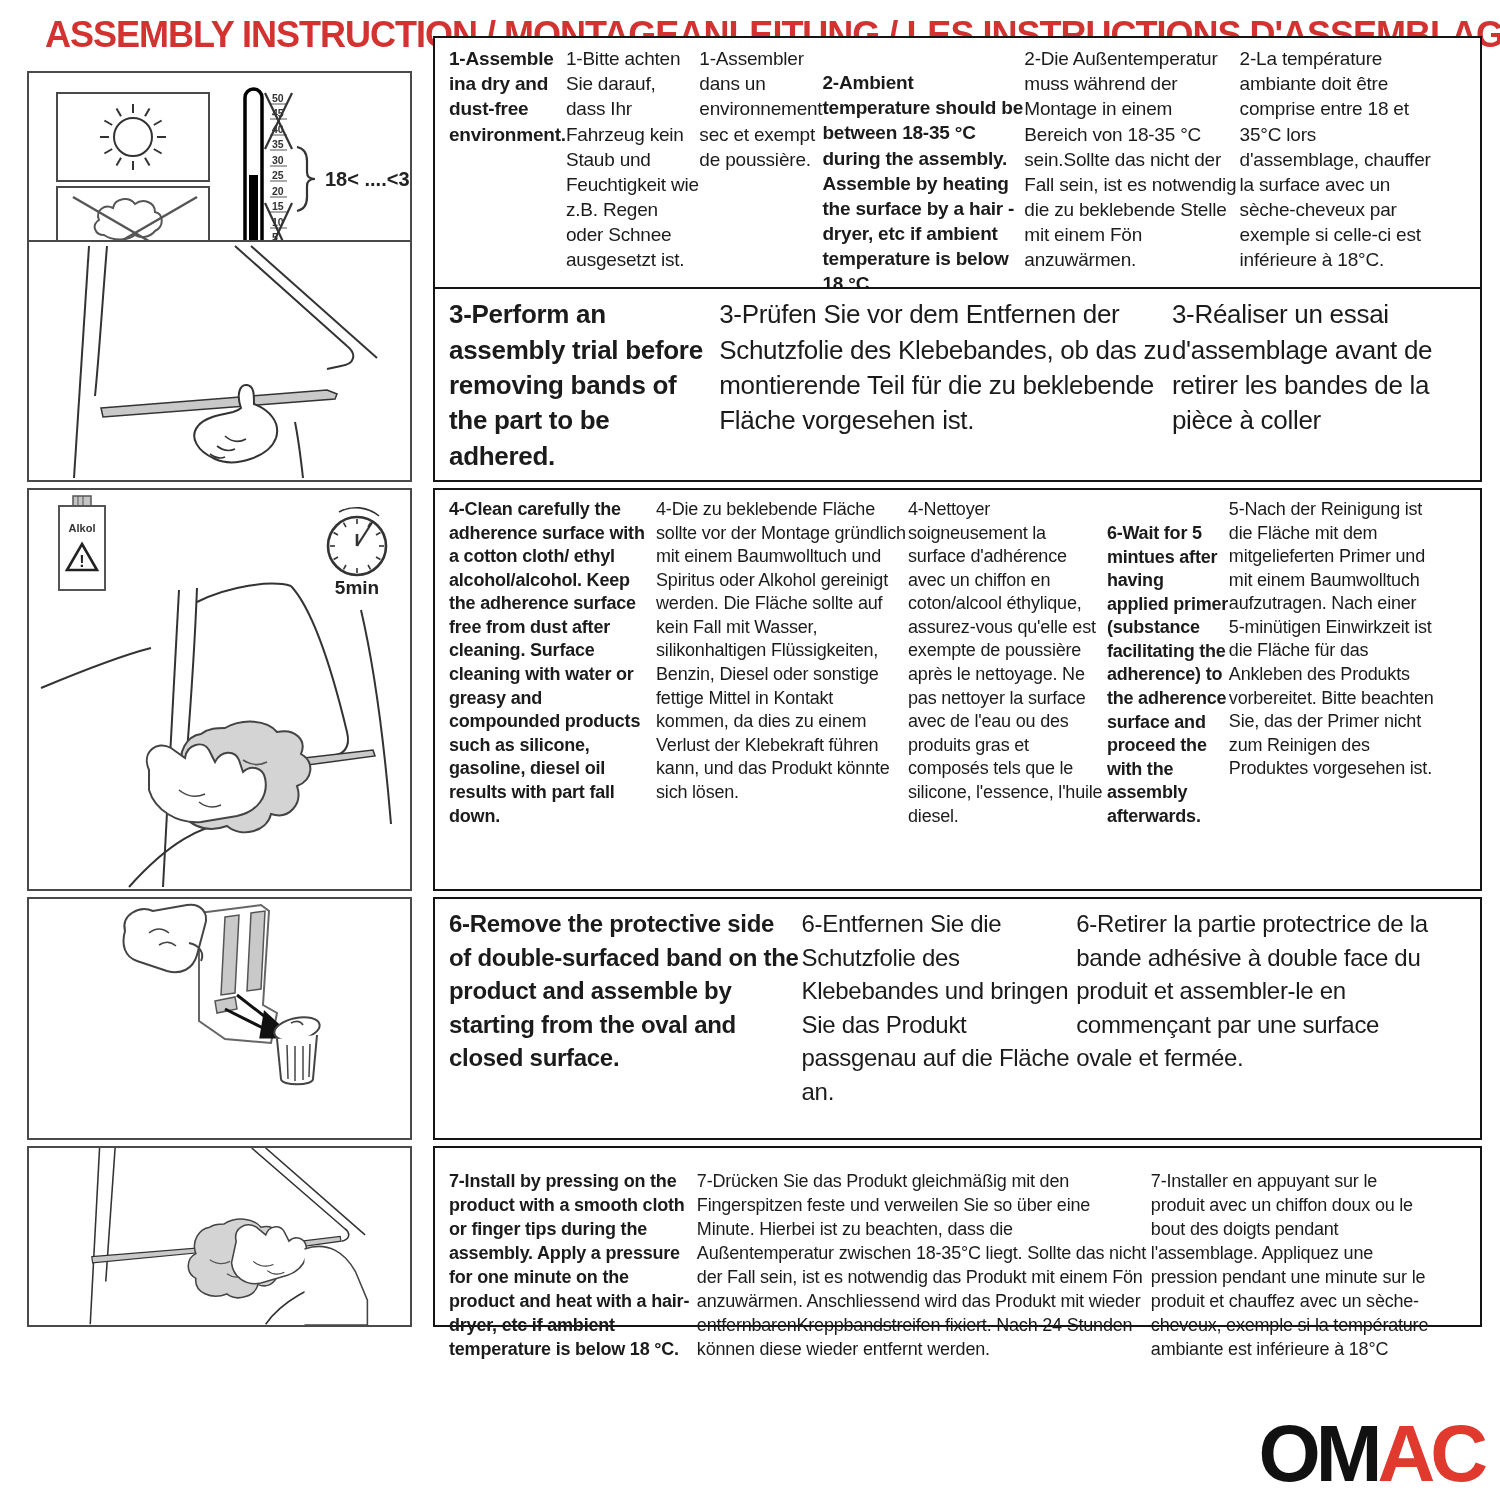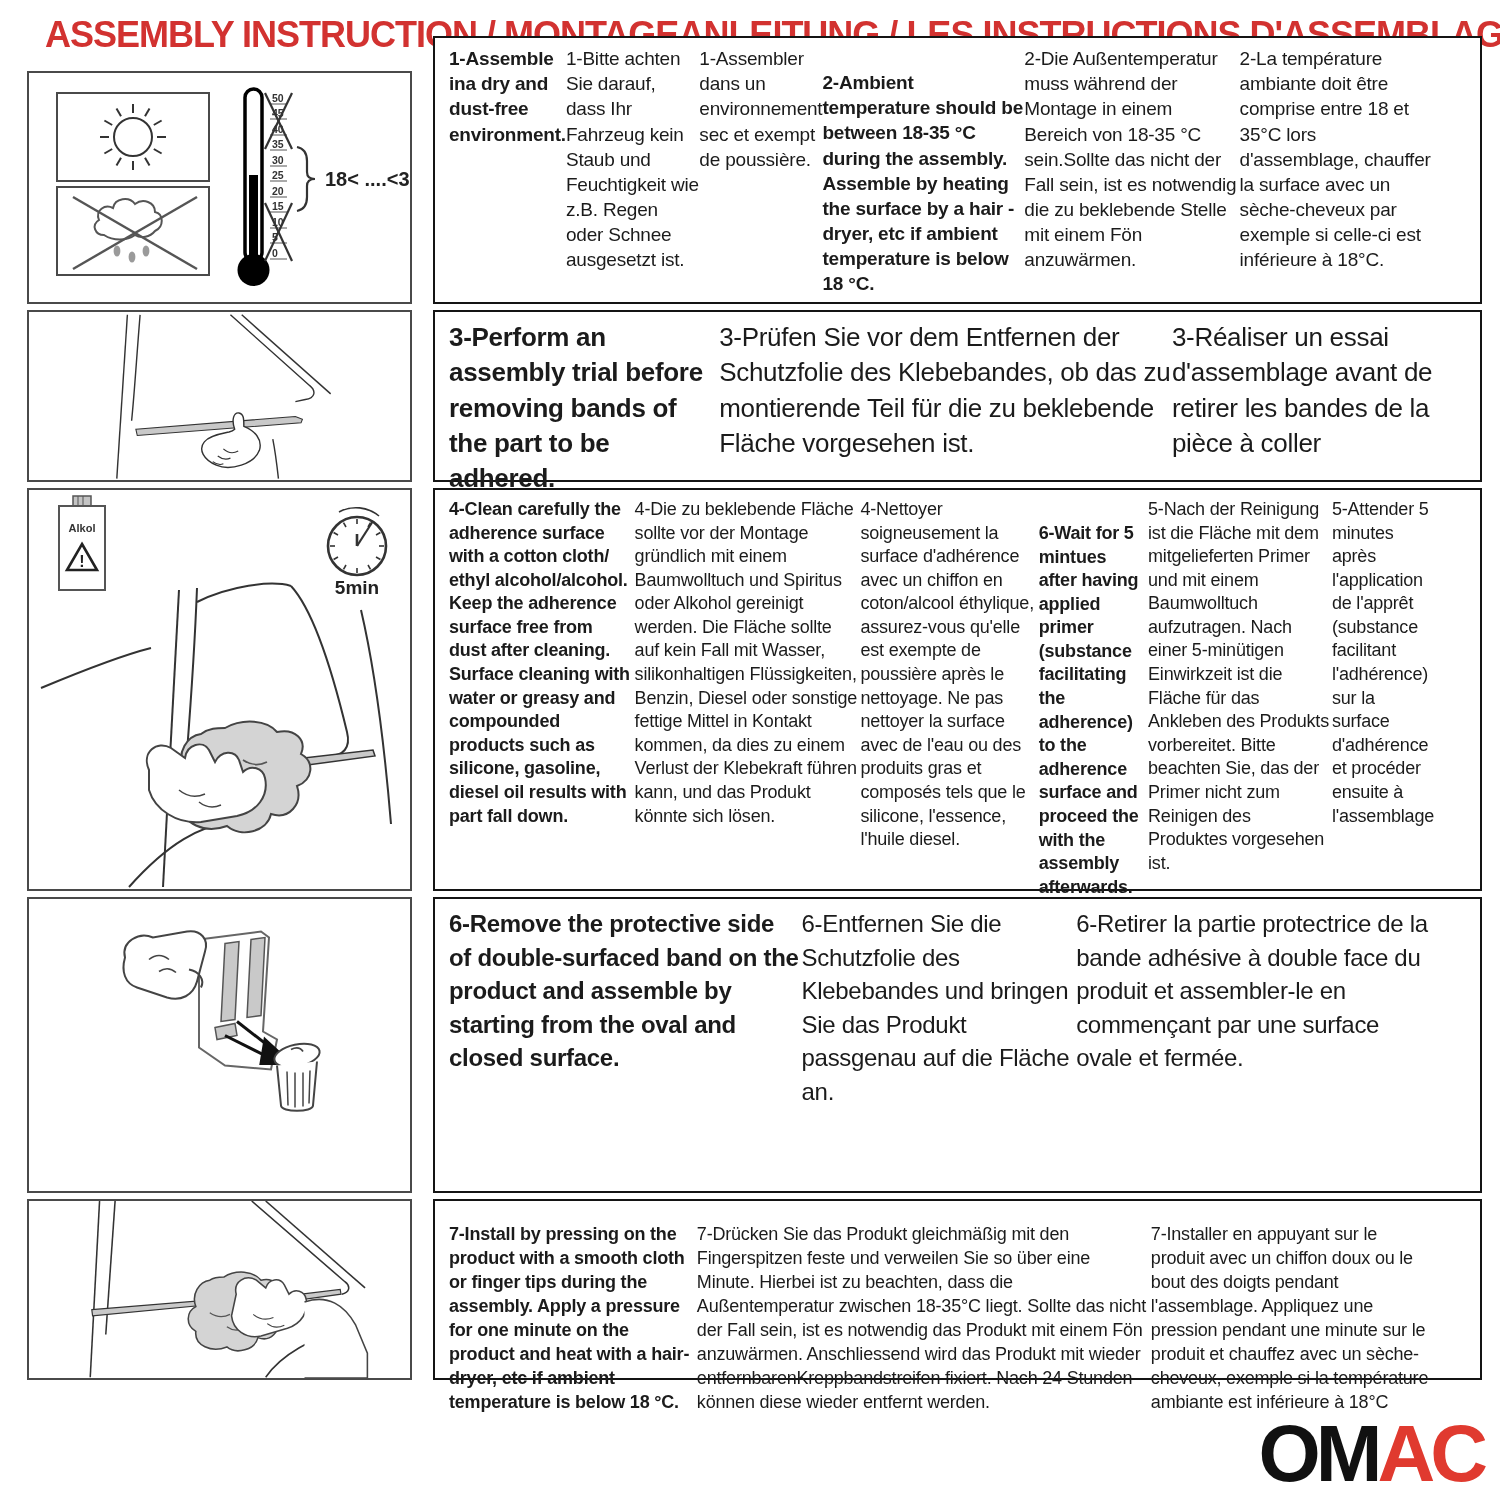--- a/index.html
+++ b/index.html
@@ -23,21 +23,21 @@
   }
   .textbox.center{justify-content:center;}
   .textbox p{margin:0;}
   .b{font-weight:bold;}
   .gap{margin-top:24px !important;}
   .s1 p{font-size:19px;line-height:1.32;letter-spacing:-0.2px;}
   .s2 p{font-size:26px;line-height:1.36;letter-spacing:-0.3px;}
   .s3 p{font-size:18px;line-height:1.31;letter-spacing:-0.2px;}
   .s4 p{font-size:24px;line-height:1.40;letter-spacing:-0.3px;}
   .s5 p{font-size:18px;line-height:1.33;letter-spacing:-0.2px;}
-  .h1r{height:234px;align-items:flex-end;} .h2r{height:172px;} .h3r{height:403px;} .h4r{height:296px;} .h5r{height:181px;}
+  .h1r{height:234px;align-items:flex-end;} .h2r{height:172px;align-items:flex-end;} .h3r{height:403px;} .h4r{height:243px;} .h5r{height:181px;}
   .logo{
     position:absolute;right:13px;bottom:10px;line-height:0.9;background:#fff;
     font-weight:bold;font-size:80px;letter-spacing:-5px;padding:0 4px 0 14px;
   }
   .logo .blk{color:#111111;}
   .logo .red{color:#e03a2f;}
   svg text{font-family:"Liberation Sans",sans-serif;}
 </style>
 </head>
 <body>
@@ -203,21 +203,20 @@
         <path d="M150,300 q12,10 26,4 M170,312 q10,8 22,3" fill="none" stroke="#444" stroke-width="1.5"></path>
       </g>
     </svg>
   </div>
   <div class="textbox s3">
     <p class="b">4-Clean carefully the adherence surface with a cotton cloth/ ethyl alcohol/alcohol. Keep the adherence surface free from dust after cleaning. Surface cleaning with water or greasy and compounded products such as silicone, gasoline, diesel oil results with part fall down.</p>
     <p>4-Die zu beklebende Fläche sollte vor der Montage gründlich mit einem Baumwolltuch und Spiritus oder Alkohol gereinigt werden. Die Fläche sollte auf kein Fall mit Wasser, silikonhaltigen Flüssigkeiten, Benzin, Diesel oder sonstige fettige Mittel in Kontakt kommen, da dies zu einem Verlust der Klebekraft führen kann, und das Produkt könnte sich lösen.</p>
     <p>4-Nettoyer soigneusement la surface d'adhérence avec un chiffon en coton/alcool éthylique, assurez-vous qu'elle est exempte de poussière après le nettoyage. Ne pas nettoyer la surface avec de l'eau ou des produits gras et composés tels que le silicone, l'essence, l'huile diesel.</p>
     <p class="b gap">6-Wait for 5 mintues after having applied primer (substance facilitating the adherence) to the adherence surface and proceed the with the assembly afterwards.</p>
     <p>5-Nach der Reinigung ist die Fläche mit dem mitgelieferten Primer und mit einem Baumwolltuch aufzutragen. Nach einer 5-minütigen Einwirkzeit ist die Fläche für das Ankleben des Produkts vorbereitet. Bitte beachten Sie, das der Primer nicht zum Reinigen des Produktes vorgesehen ist.</p>
-    <p>5-Attender 5 minutes après l'application de l'apprêt (substance facilitant l'adhérence) sur la surface d'adhérence et procéder ensuite à l'assemblage</p>
   </div>
 </div>
 
 <div class="row h4r">
   <div class="imgbox">
     <svg viewBox="0 0 381 239">
       <g>
         <path d="M170,14 L232,6 L240,12 L234,106 L248,114 L242,144 L196,140 L170,122 Z" fill="#ffffff" stroke="#666" stroke-width="2"></path>
       </g>
       <g>

